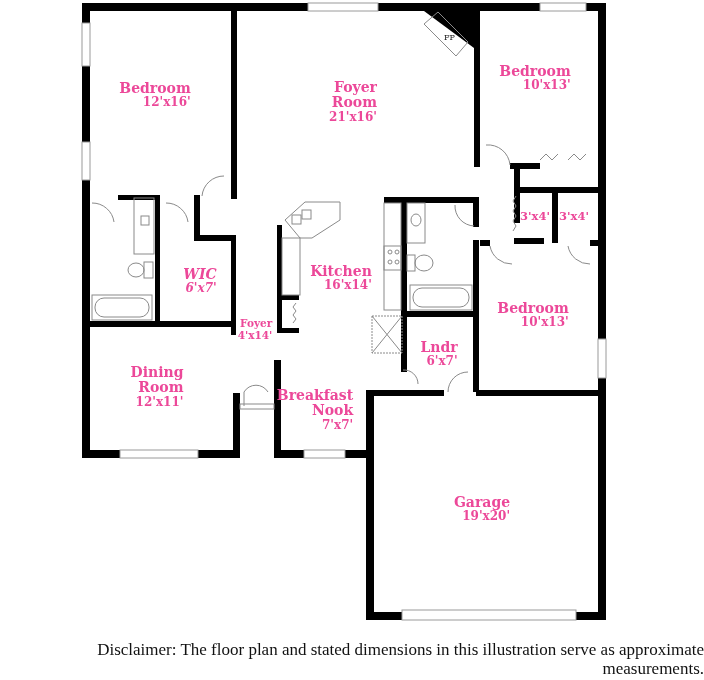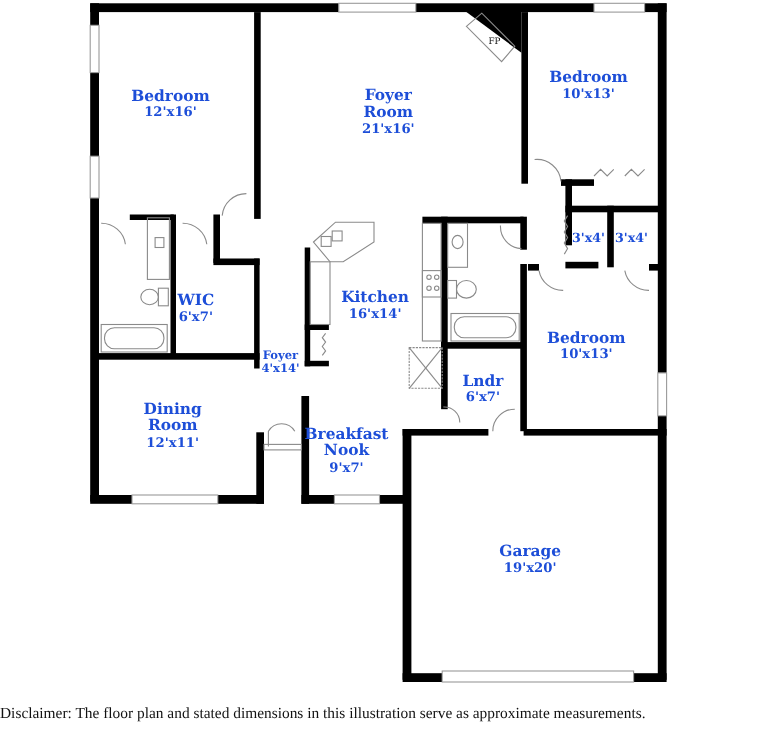--- a/index.html
+++ b/index.html
@@ -1,24 +1,24 @@
 <!DOCTYPE html>
 <html><head>
 <meta charset="utf-8">
 <style>
   html, body { margin:0; padding:0; background:#ffffff; }
   body { width:704px; height:680px; position:relative; overflow:hidden; font-family:"DejaVu Serif", serif; }
   #plan { position:absolute; left:0; top:0; width:704px; height:640px; }
-  .label { position:absolute; text-align:center; font-family:"DejaVu Serif", serif; font-weight:bold; color:#1d4ed8; line-height:1.1; transform:translate(-50%,-50%); white-space:nowrap; }
+  .label { position:absolute; text-align:right; font-family:"DejaVu Serif", serif; font-weight:bold; color:#ec4899; line-height:1.1; transform:translate(-50%,-50%); white-space:nowrap; }
   .label .n { font-size:14px; display:block; }
   .label .d { font-size:12px; display:block; }
   .label.small .n { font-size:11.5px; }
   .label.small .d { font-size:11.5px; }
   .fp { position:absolute; font-family:"DejaVu Serif", serif; font-weight:normal; font-size:8px; color:#111; }
-  #disclaimer { position:absolute; left:0; top:640px; width:704px; text-align:left; font-family:"Liberation Serif", serif; font-size:14px; line-height:19px; color:#111; }
+  #disclaimer { position:absolute; left:0; top:640px; width:704px; text-align:right; font-family:"Liberation Serif", serif; font-size:17px; line-height:19px; color:#111; }
   #disclaimer span { display:block; }
 </style>
 </head>
 <body>
 
 <svg id="plan" viewBox="0 0 704 640" xmlns="http://www.w3.org/2000/svg">
   <g fill="#000">
 
     <rect x="82" y="3" width="226" height="8"></rect>
     <rect x="378" y="3" width="162" height="8"></rect>
@@ -163,21 +163,21 @@
 </div>
 
 <div class="label small" style="left:535px;top:216px;">
   <span class="d">3'x4'</span>
 </div>
 
 <div class="label small" style="left:574px;top:216px;">
   <span class="d">3'x4'</span>
 </div>
 
-<div class="label" style="left:178px;top:281px;">
+<div class="label" style="left:200px;top:281px;font-style:italic;">
   <span class="n">WIC</span>
   <span class="d">6'x7'</span>
 </div>
 
 <div class="label" style="left:341px;top:278px;">
   <span class="n">Kitchen</span>
   <span class="d">16'x14'</span>
 </div>
 
 <div class="label small" style="left:255px;top:330px;">
@@ -197,21 +197,21 @@
 
 <div class="label" style="left:157px;top:387px;">
   <span class="n">Dining</span>
   <span class="n">Room</span>
   <span class="d">12'x11'</span>
 </div>
 
 <div class="label" style="left:315px;top:410px;">
   <span class="n">Breakfast</span>
   <span class="n">Nook</span>
-  <span class="d">9'x7'</span>
+  <span class="d">7'x7'</span>
 </div>
 
 <div class="label" style="left:482px;top:509px;">
   <span class="n">Garage</span>
   <span class="d">19'x20'</span>
 </div>
 
 <div id="disclaimer">
   <span>Disclaimer: The floor plan and stated dimensions in this illustration serve as approximate measurements.</span>
 </div>

